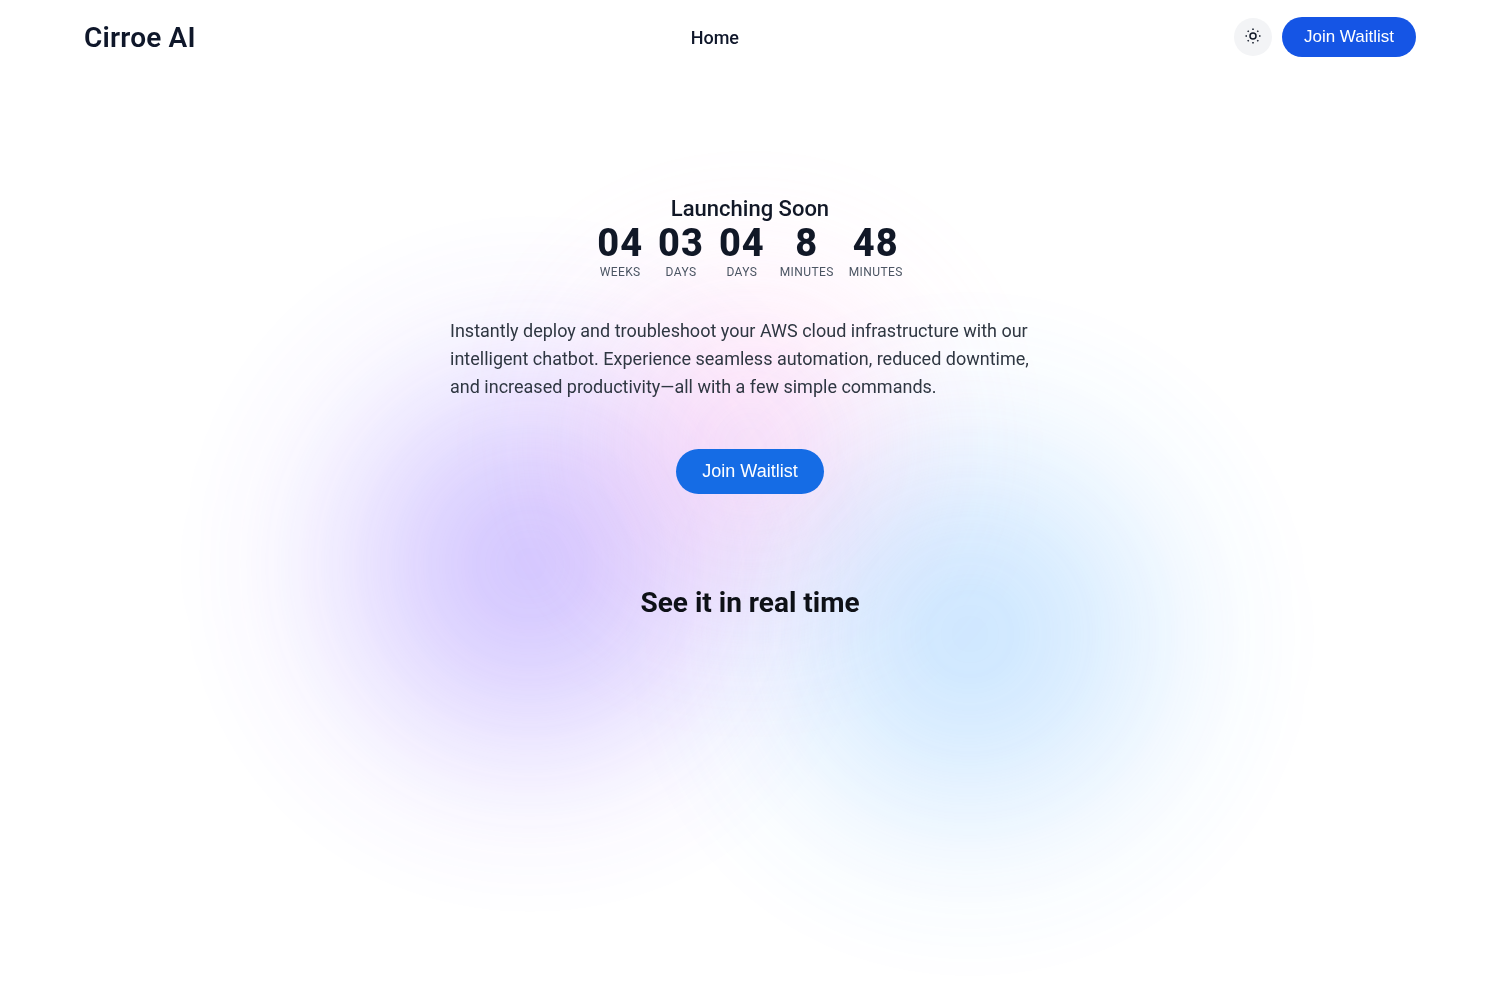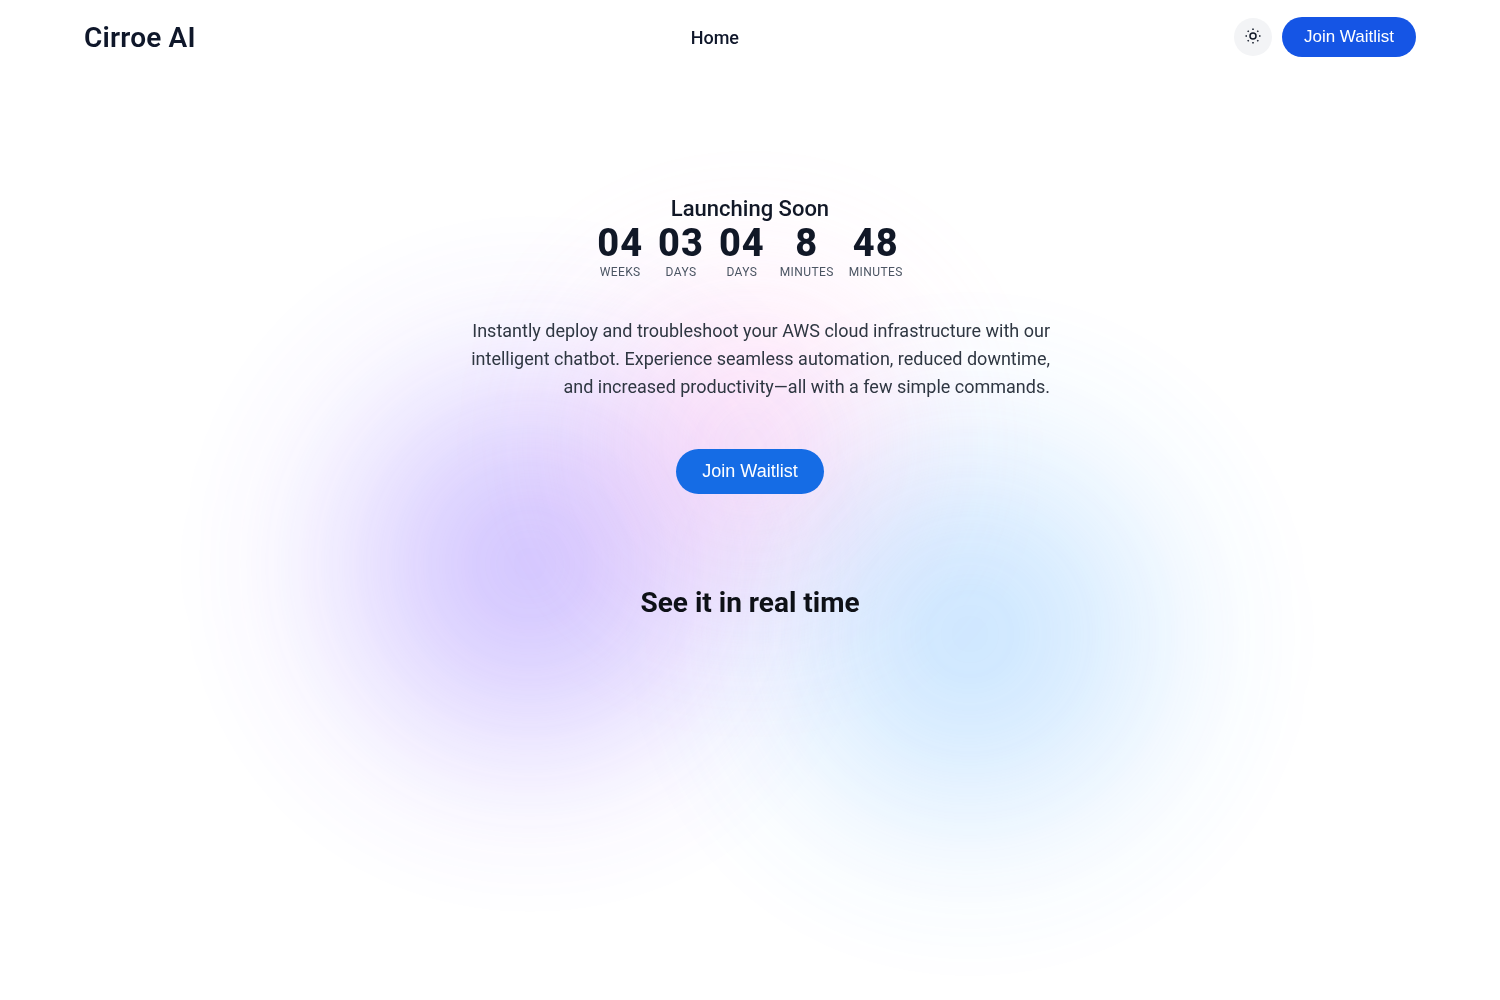--- a/index.html
+++ b/index.html
@@ -165,21 +165,21 @@
     max-width: 1060px;
   }
   .hl-accent {
     background: linear-gradient(90deg, #8b5cf6, #a855f7 30%, #2563eb 80%);
     -webkit-background-clip: text;
     background-clip: text;
     color: transparent;
   }
   .subhead {
     margin-top: 28px;
-    text-align: right;
+    text-align: left;
     font-size: 18px;
     line-height: 1.55;
     color: #2f3742;
     max-width: 600px;
   }
   .hero-cta {
     margin-top: 30px;
     background: var(--pill-bg-light);
     color: #fff;
     border: none;

